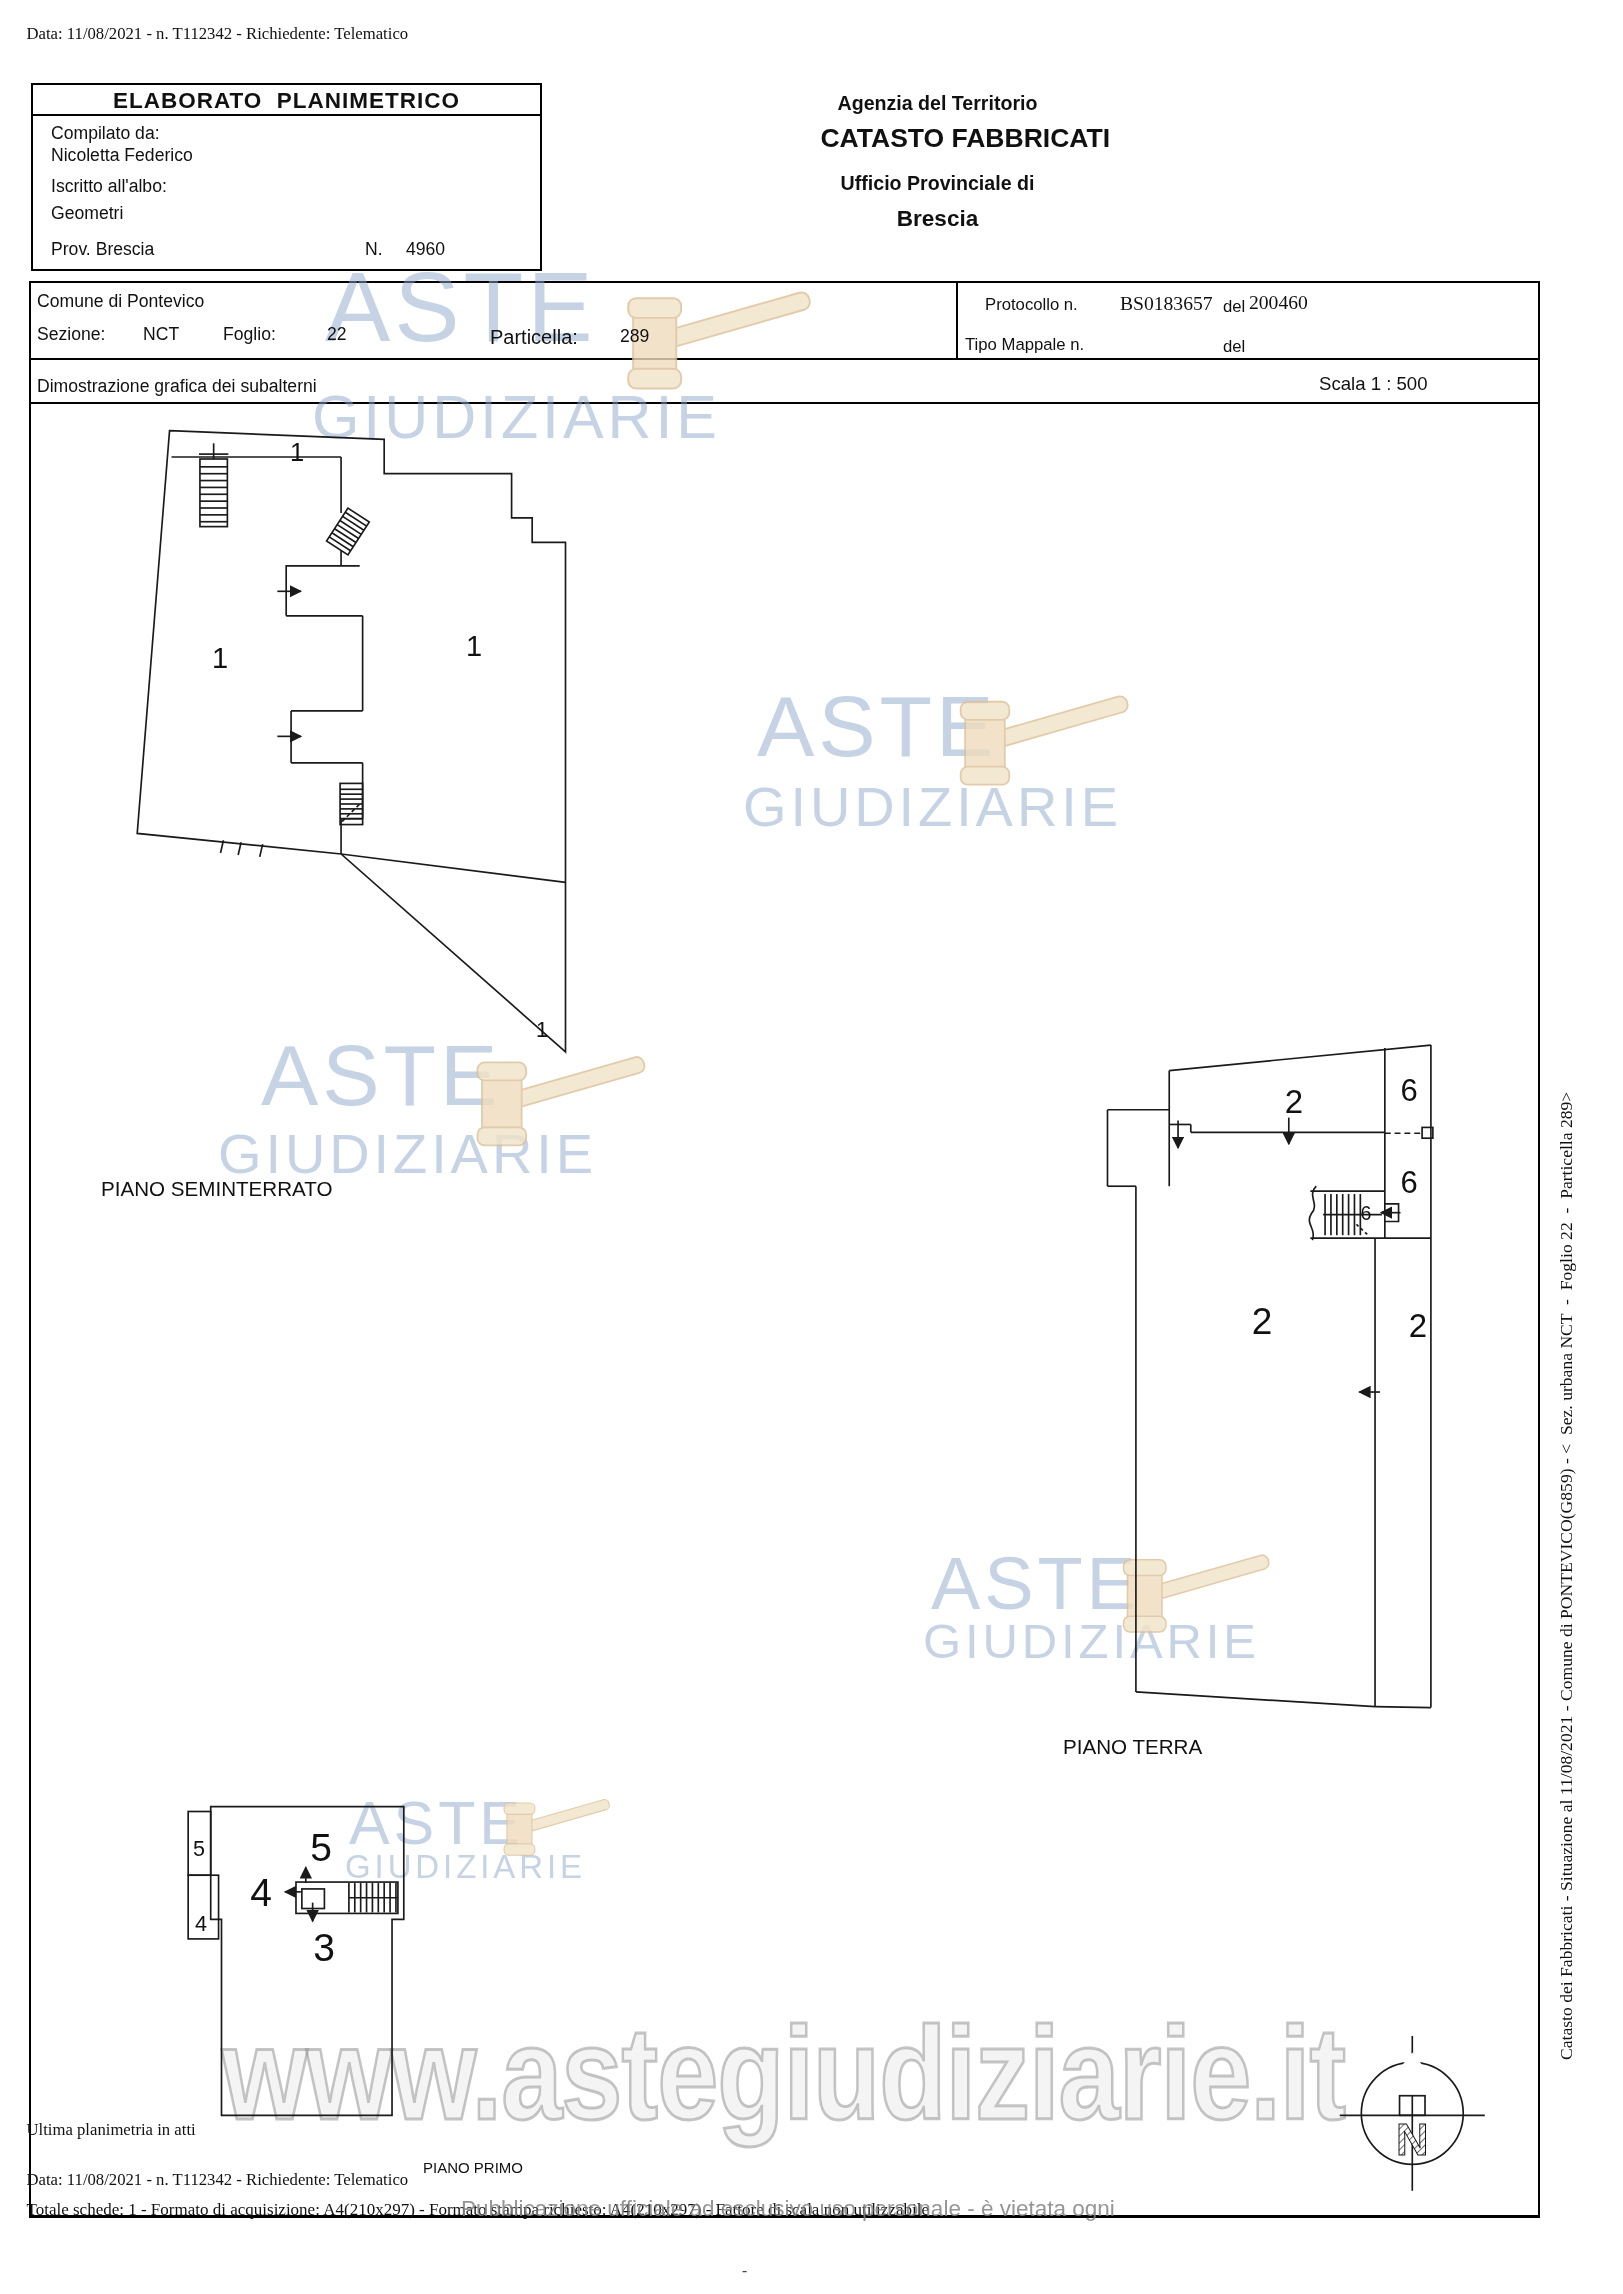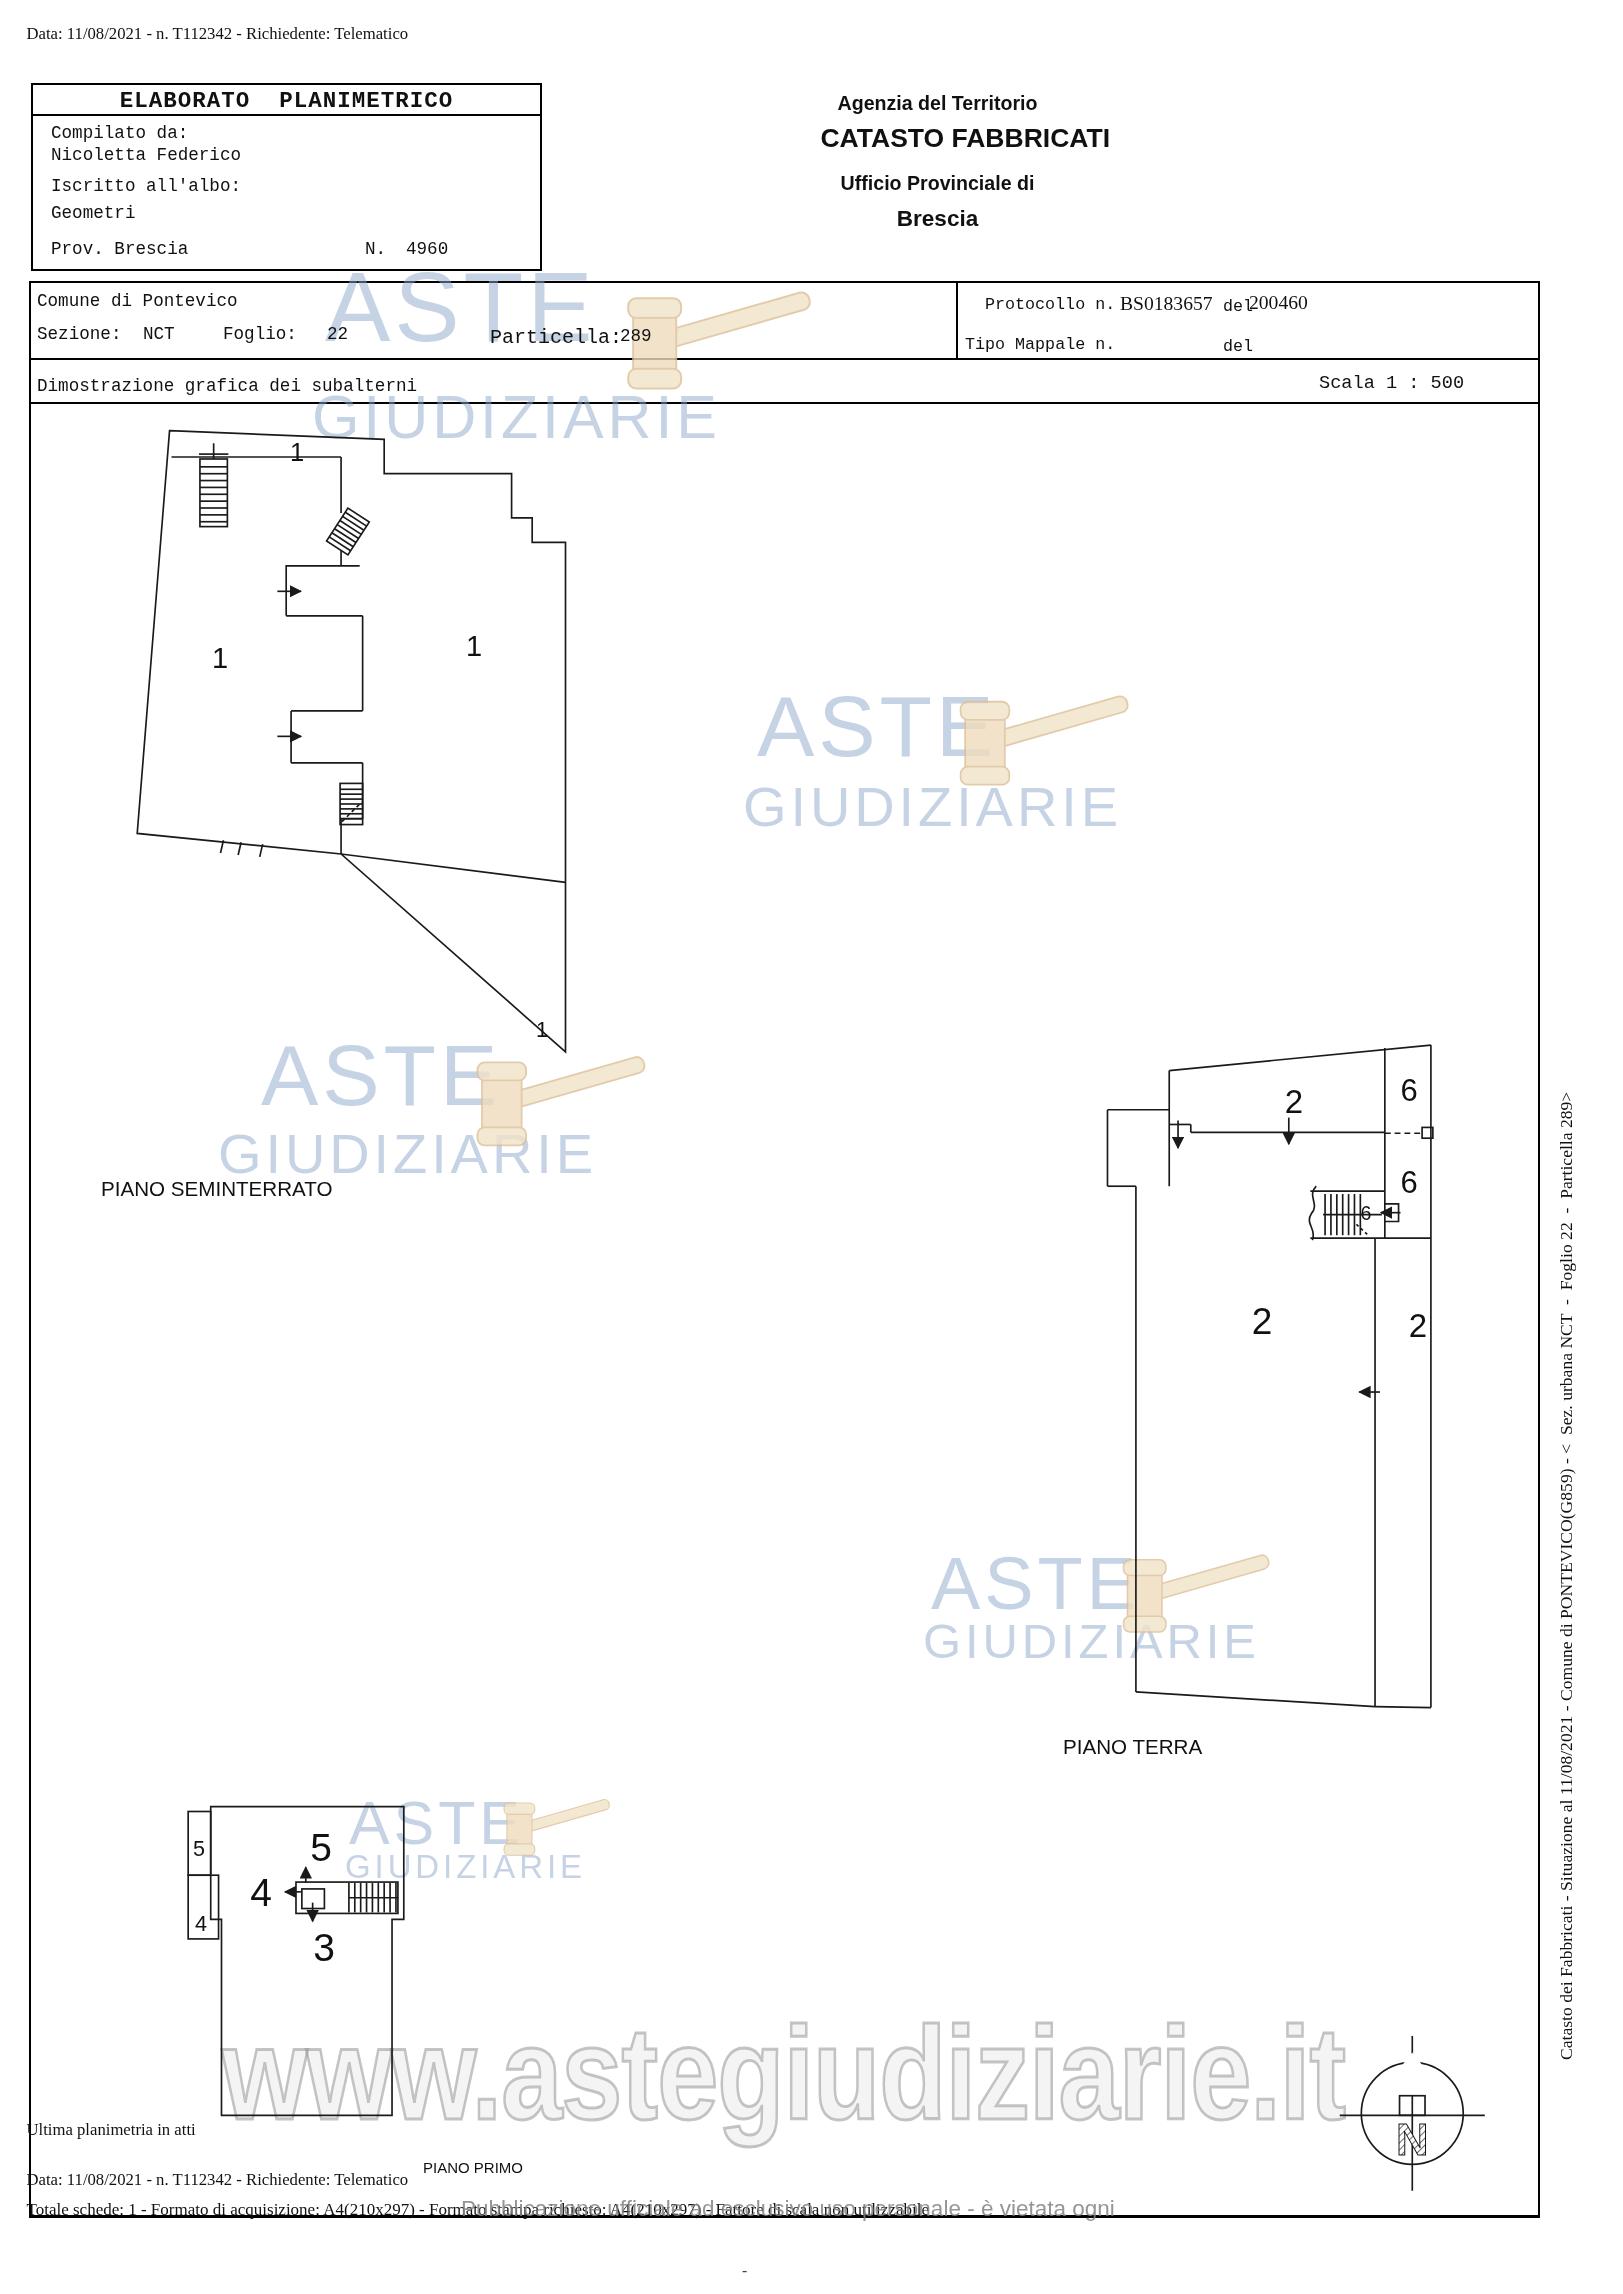--- a/index.html
+++ b/index.html
@@ -1,19 +1,19 @@
 <!DOCTYPE html>
 <html><head>
 <meta charset="utf-8">
 <style>
   html,body{margin:0;padding:0;background:#e8e8e8;}
   #page{position:relative;width:1623px;height:2295px;background:#ffffff;overflow:hidden;
         font-family:"Liberation Sans",sans-serif;}
   .abs{position:absolute;}
-  .mono{font-family:Liberation Mono, monospace;color:#111;white-space:pre;}
+  .mono{font-family:Liberation Sans, sans-serif;color:#111;white-space:pre;}
   .serif{font-family:"Liberation Serif",serif;color:#111;white-space:pre;}
   .sans{font-family:"Liberation Sans",sans-serif;color:#111;white-space:pre;}
   .b{font-weight:bold;}
   .ctr{transform:translate(-50%,-50%);}
   .num{font-family:"Liberation Sans",sans-serif;color:#111;line-height:1;}
   .z3{z-index:3;}
   .frame{border:2px solid #000;box-sizing:border-box;}
   .hline{background:#000;height:2px;}
   .vline{background:#000;width:2px;}
   

